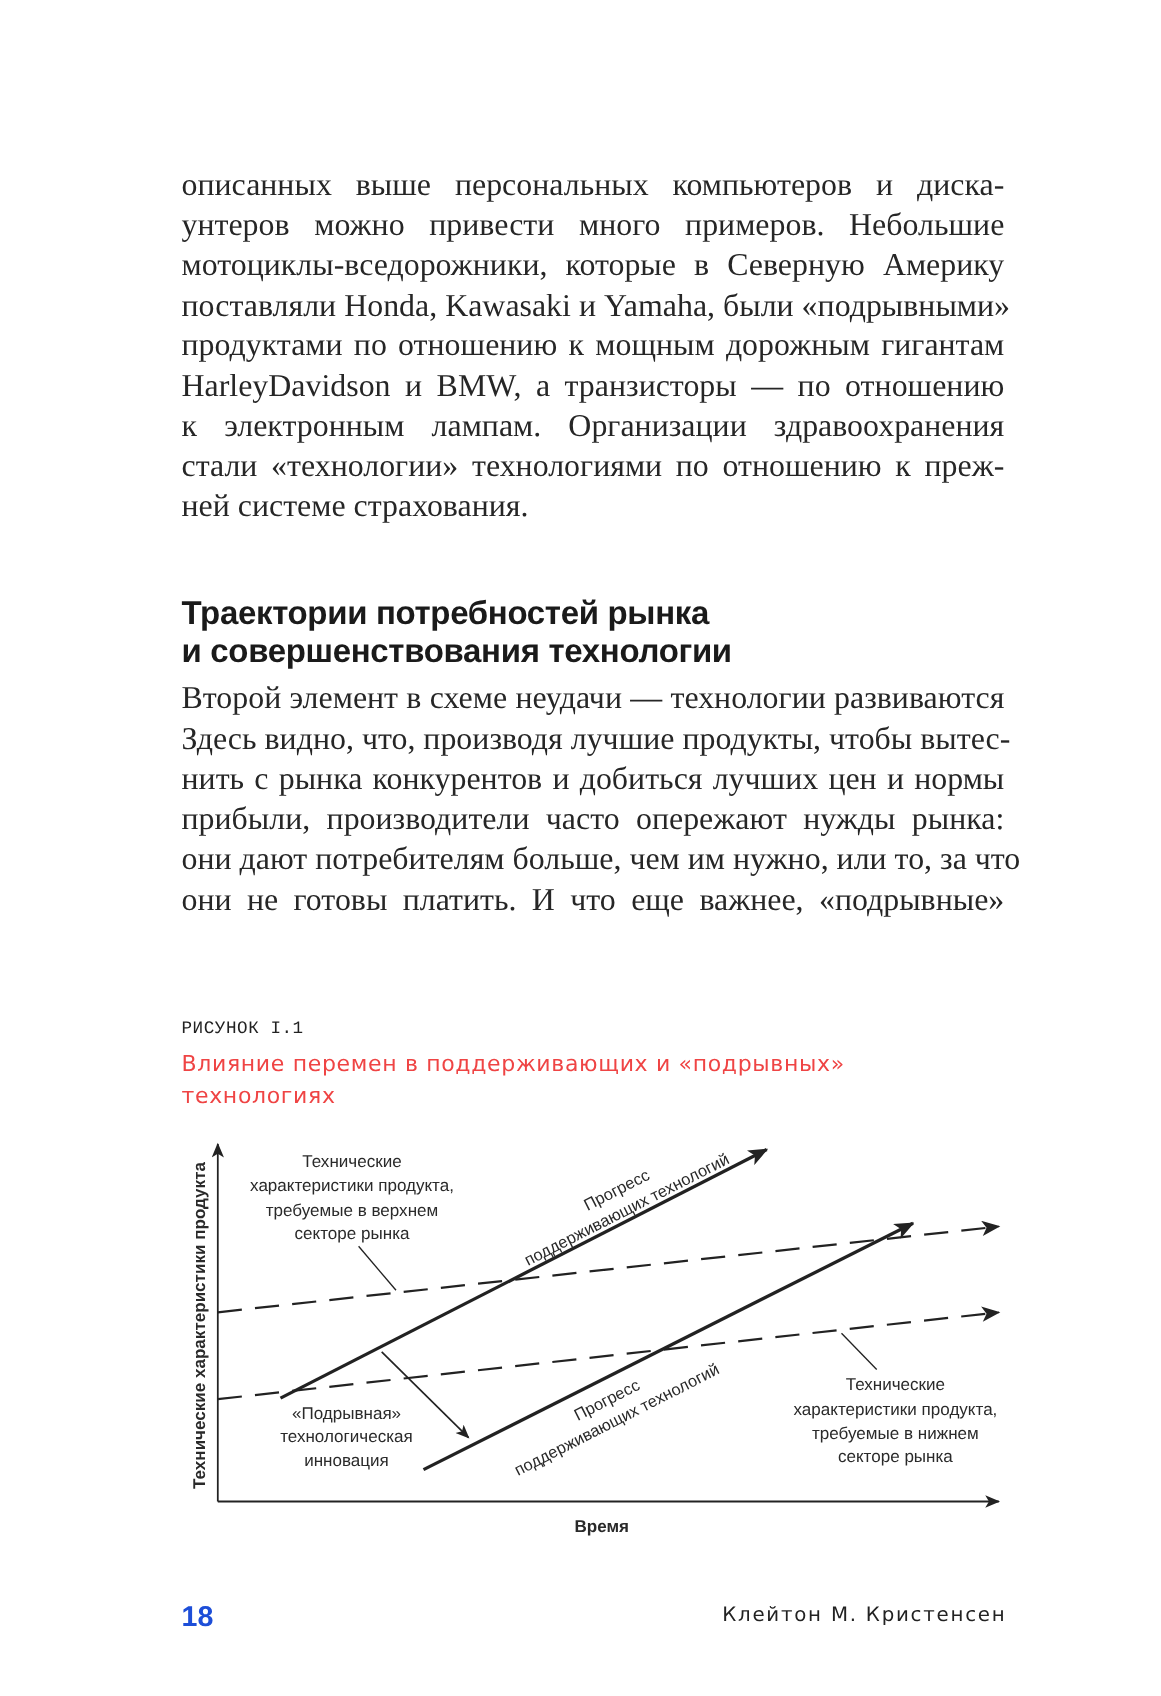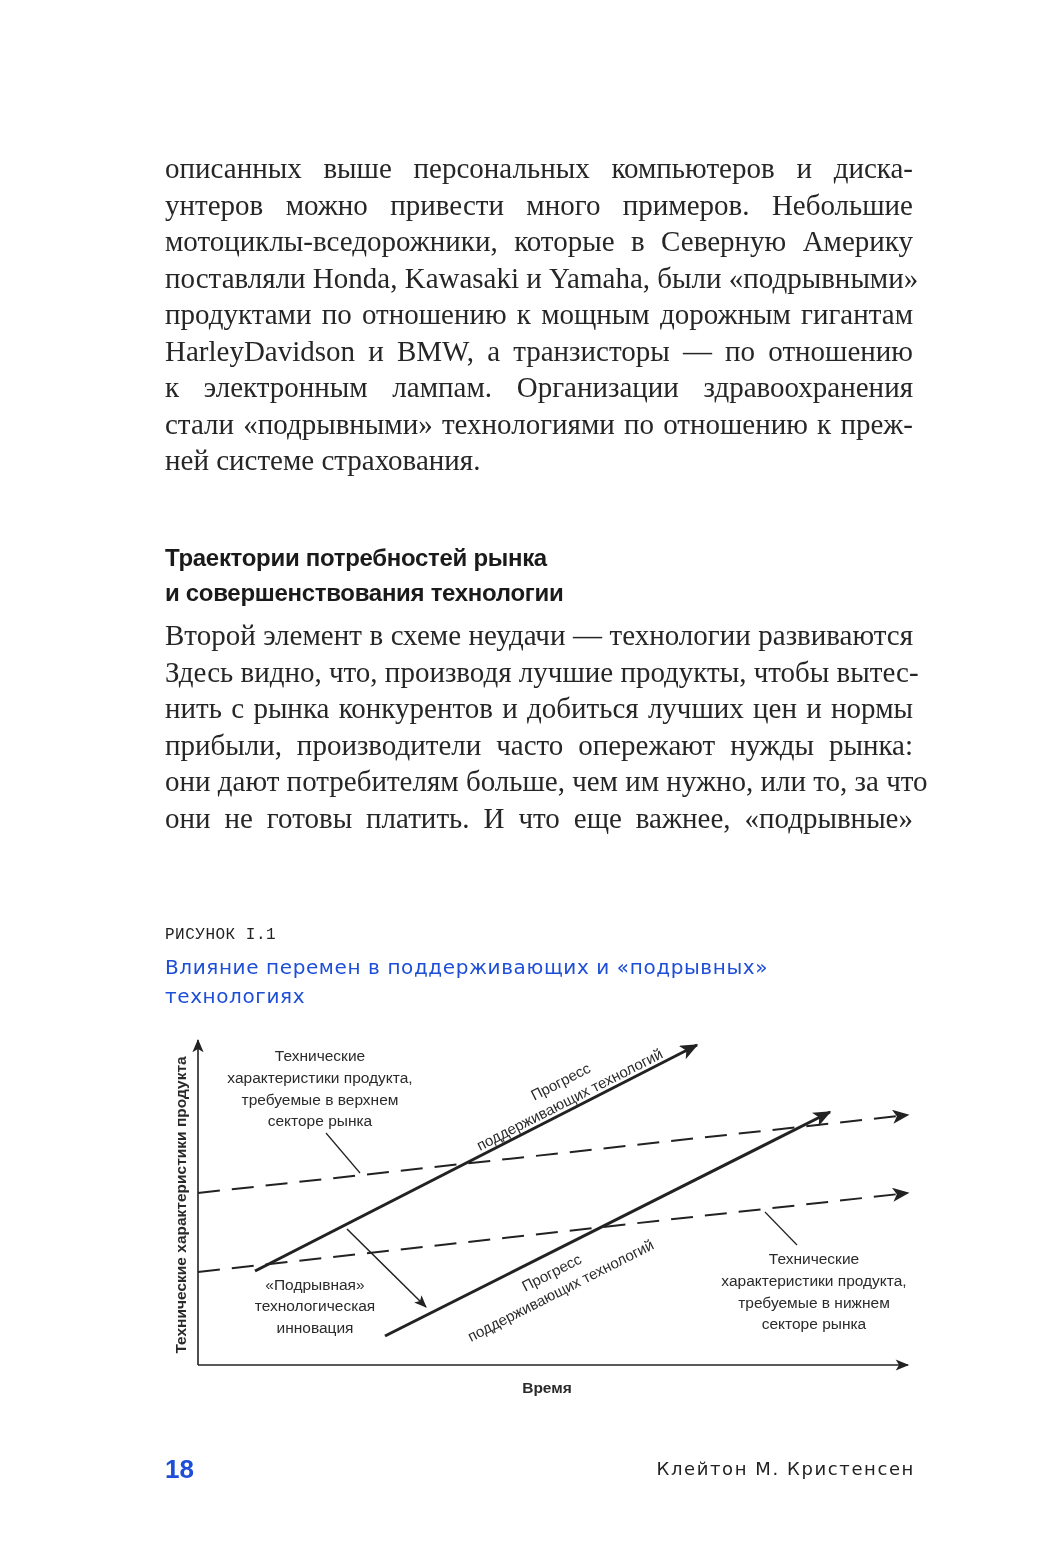--- a/index.html
+++ b/index.html
@@ -10,31 +10,31 @@
     font-size:26.5px; line-height:36.5px; color:#262626;
     text-align:justify; text-align-last:justify;
   }
   .body-text .line { display:block; white-space:nowrap; text-align:justify; text-align-last:justify; }
   .body-text .line.last { text-align-last:left; }
   #para1 { top:150px; font-family:"Liberation Serif", serif; font-size:29px; }
   #para2 { top:617px; font-family:Liberation Serif, serif; font-size:29px; }
   .heading {
     position:absolute; left:165px; top:540px;
     font-family:"Liberation Sans", sans-serif; font-weight:bold;
-    font-size:24px; line-height:35px; color:#1a1a1a; letter-spacing:-0.3px;
+    font-size:30px; line-height:35px; color:#1a1a1a; letter-spacing:-0.3px;
   }
   .fig-label {
     position:absolute; left:165px; top:921px;
     font-family:Liberation Mono, monospace; font-size:16px; line-height:28px;
     color:#222; letter-spacing:0.5px;
   }
   .fig-caption {
     position:absolute; left:165px; top:953px; width:720px;
     font-family:"DejaVu Sans", sans-serif; font-size:20px; line-height:29px;
-    color:#1d4ed8; letter-spacing:0.6px;
+    color:#ef4444; letter-spacing:0.6px;
   }
   .diagram { position:absolute; left:0; top:0; width:1055px; height:1542px; pointer-events:none; }
   .diagram text { font-family:"Liberation Sans", sans-serif; fill:#2a2a2a; }
   .page-number {
     position:absolute; left:165px; top:1454px;
     font-family:"Liberation Sans", sans-serif; font-weight:bold; font-size:26px; color:#1d4ed8;
   }
   .running-head {
     position:absolute; right:140px; top:1458px;
     font-family:"DejaVu Sans", sans-serif; font-size:18px; letter-spacing:1.6px; color:#222;
@@ -44,21 +44,21 @@
 <body>
 
 <div class="body-text" id="para1">
   <span class="line">описанных выше персональных компьютеров и диска-</span>
   <span class="line">унтеров можно привести много примеров. Небольшие</span>
   <span class="line">мотоциклы-вседорожники, которые в Северную Америку</span>
   <span class="line">поставляли Honda, Kawasaki и Yamaha, были «подрывными»</span>
   <span class="line">продуктами по отношению к мощным дорожным гигантам</span>
   <span class="line">HarleyDavidson и BMW, а транзисторы — по отношению</span>
   <span class="line">к электронным лампам. Организации здравоохранения</span>
-  <span class="line">стали «подрывными» технологиями по отношению к преж-</span>
+  <span class="line">стали «технологии» технологиями по отношению к преж-</span>
   <span class="line last">ней системе страхования.</span>
 </div>
 
 <div class="heading">
   <div>Траектории потребностей рынка</div>
   <div>и совершенствования технологии</div>
 </div>
 
 <div class="body-text" id="para2">
   <span class="line">Второй элемент в схеме неудачи — технологии развиваются</span>

